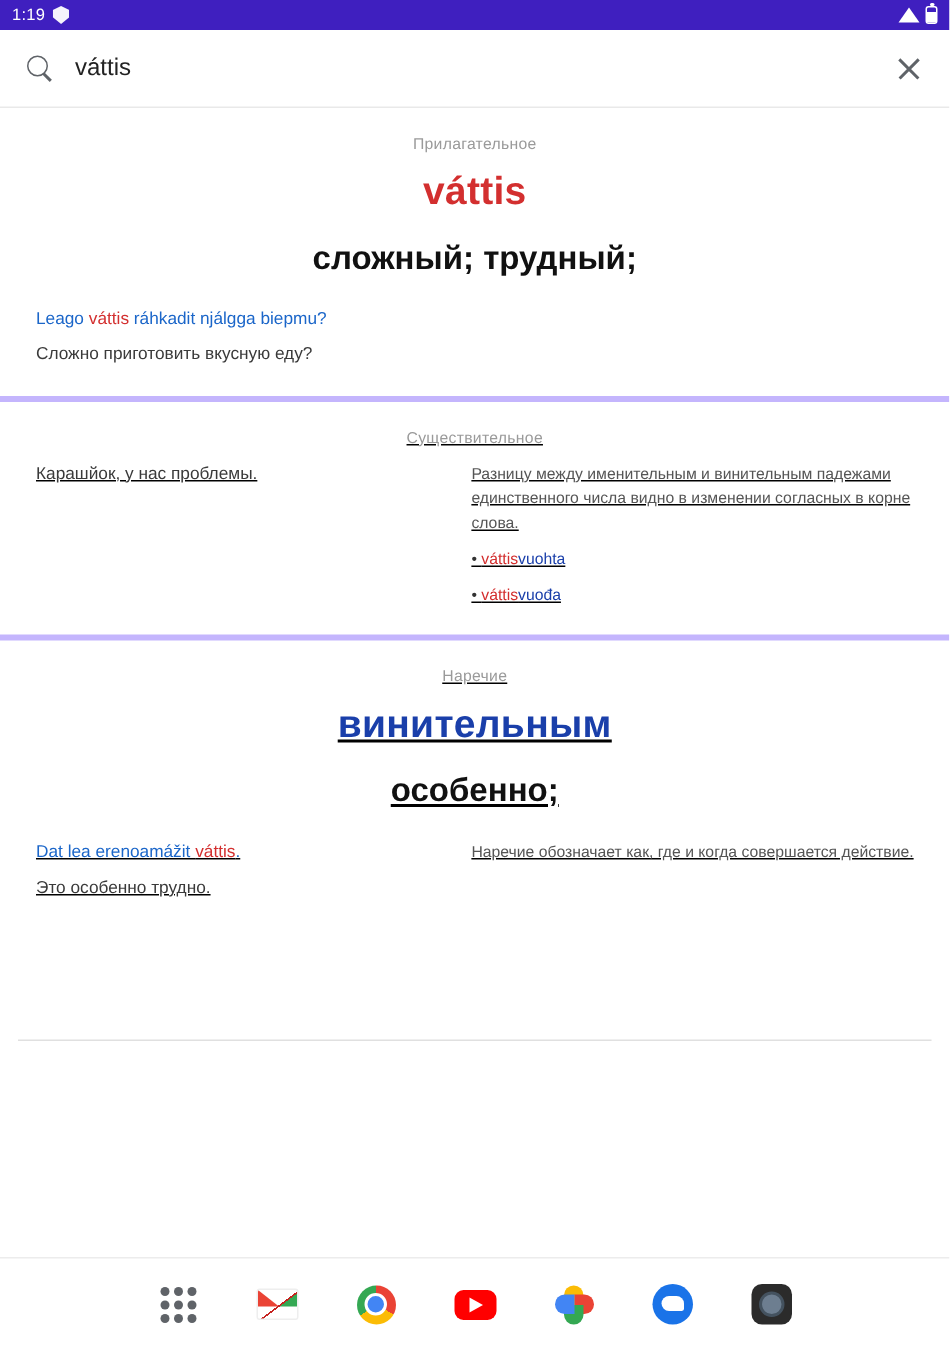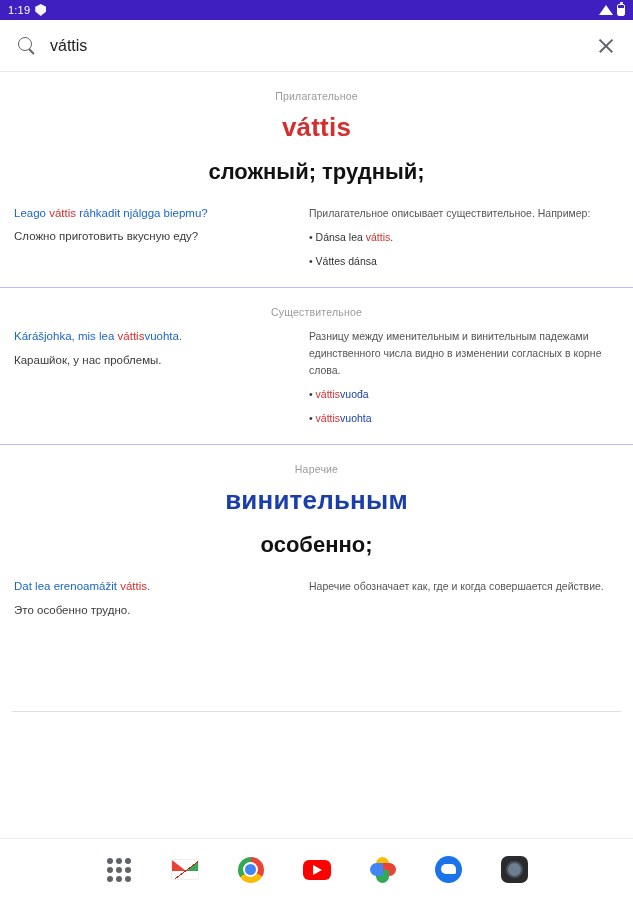--- a/index.html
+++ b/index.html
@@ -64,37 +64,37 @@
   .close-x { width: 18px; height: 18px; position: relative; }
   .close-x::before, .close-x::after {
     content: ""; position: absolute; left: 0; top: 8px; width: 18px; height: 1.7px; background: #5f6368;
   }
   .close-x::before { transform: rotate(45deg); }
   .close-x::after { transform: rotate(-45deg); }
 
   
   .results { flex: 1 1 auto; overflow: hidden; background: #fff; position: relative; }
   .entry { padding: 18px 0 0 0; position: relative; }
-  .entry + .entry { border-top: 1px solid #c4b5fd; }
+  .entry + .entry { border-top: 4px solid #c4b5fd; text-decoration: underline; }
   .entry-sep { height: 1px; background: #e0e0e0; margin: 0 12px; }
 
   .pos {
     text-align: center; font-size: 10.5px; color: #9a9a9a; letter-spacing: .2px;
     margin-bottom: 10px;
   }
   .headword {
     text-align: center; font-size: 26px; font-weight: bold; color: #d32f2f;
     letter-spacing: .2px; margin-bottom: 12px;
   }
   .headword .blue { color: #1a3faa; }
   .translation {
     text-align: center; font-size: 22px; font-weight: bold; color: #111;
     margin-bottom: 20px; padding: 0 14px; margin-top: 16px;
   }
-  .cols { display: flex; gap: 20px; padding: 0 14px 18px 14px; }
+  .cols { display: flex; gap: 20px; padding: 0 14px 18px 24px; }
   .col-left { width: 47%; }
   .col-right { width: 53%; }
   .ex-src { font-size: 11.5px; color: #1b66c9; line-height: 1.5; margin-bottom: 6px; }
   .ex-src .hl { color: #d32f2f; }
   .ex-tr { font-size: 11.5px; color: #3a3a3a; line-height: 1.5; }
   .note { font-size: 10.5px; color: #555; line-height: 1.6; }
   .bullet { font-size: 10.5px; color: #444; line-height: 1.6; margin-top: 7px; }
   .bullet .red { color: #d32f2f; }
   .bullet .blue { color: #1a3faa; }
   .bullet .dark { color: #333; }
@@ -188,48 +188,36 @@
         <span>váttis</span><span class="blue"></span>
       </div>
       <div class="translation">сложный; трудный;</div>
       <div class="cols">
         <div class="col-left">
           <div class="ex-src">
             <span>Leago </span><span class="hl">váttis</span><span> ráhkadit njálgga biepmu?</span>
           </div>
           <div class="ex-tr">Сложно приготовить вкусную еду?</div>
         </div>
-        <div class="col-right">
-          <div class="note">Прилагательное описывает существительное. Например:</div>
-          <div class="bullet">
-            <span class="dark">• Dánsa lea </span><span class="red">váttis</span><span class="dark">.</span>
-          </div>
-          <div class="bullet">
-            <span class="dark">• Váttes dánsa</span><span class="red"></span><span class="dark"></span>
-          </div>
-        </div>
       </div>
     </div>
 
     <div class="entry">
       <div class="pos">Существительное</div>
       <div class="cols">
         <div class="col-left">
-          <div class="ex-src">
-            <span>Kárášjohka, mis lea </span><span class="hl">váttis</span><span>vuohta.</span>
-          </div>
           <div class="ex-tr">Карашйок, у нас проблемы.</div>
         </div>
         <div class="col-right">
           <div class="note">Разницу между именительным и винительным падежами единственного числа видно в изменении согласных в корне слова.</div>
           <div class="bullet">
+            <span class="dark">• </span><span class="red">váttis</span><span class="blue">vuohta</span>
+          </div>
+          <div class="bullet">
             <span class="dark">• </span><span class="red">váttis</span><span class="blue">vuođa</span>
-          </div>
-          <div class="bullet">
-            <span class="dark">• </span><span class="red">váttis</span><span class="blue">vuohta</span>
           </div>
         </div>
       </div>
     </div>
 
     <div class="entry adverb">
       <div class="pos">Наречие</div>
       <div class="headword">
         <span></span><span class="blue">винительным</span>
       </div>

